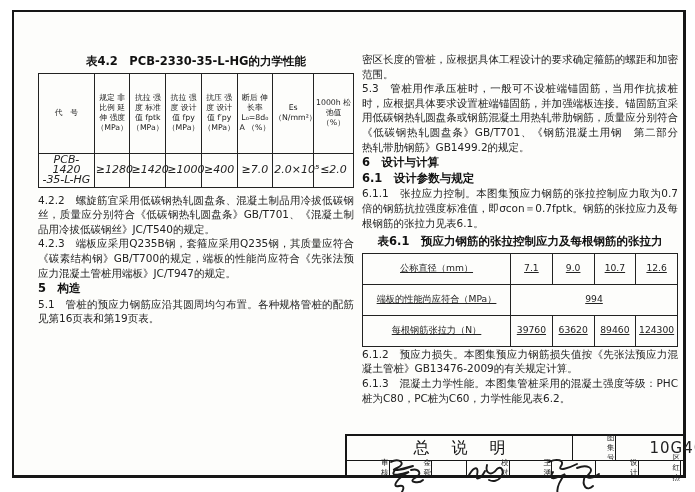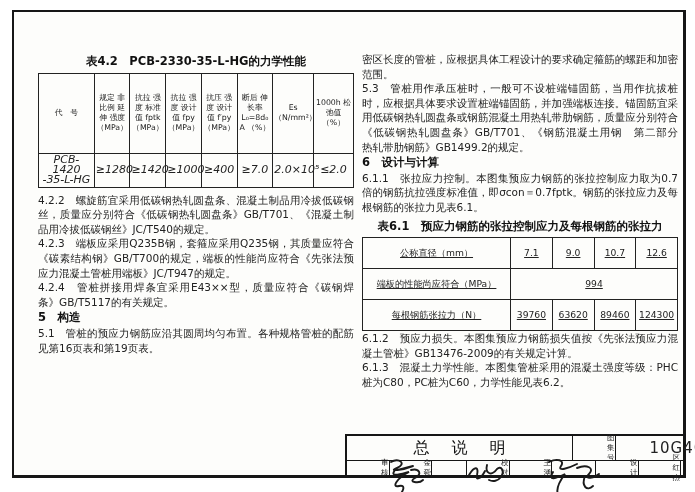--- a/index.html
+++ b/index.html
@@ -92,29 +92,29 @@
           <td>≥400</td>
           <td>≥7.0</td>
           <td>2.0×10⁵</td>
           <td>≤2.0</td>
         </tr>
       </tbody>
         </table>
 
       <p class="para">4.2.2　螺旋筋宜采用低碳钢热轧圆盘条、混凝土制品用冷拔低碳钢丝，质量应分别符合《低碳钢热轧圆盘条》GB/T701、《混凝土制品用冷拔低碳钢丝》JC/T540的规定。</p>
       <p class="para">4.2.3　端板应采用Q235B钢，套箍应采用Q235钢，其质量应符合《碳素结构钢》GB/T700的规定，端板的性能尚应符合《先张法预应力混凝土管桩用端板》JC/T947的规定。</p>
-      <p class="para">4.2.4　管桩拼接用焊条宜采用E43××型，质量应符合《碳钢焊条》GB/T5117的有关规定。</p>
       <div class="sec-heading">5　构造</div>
       <p class="para">5.1　管桩的预应力钢筋应沿其圆周均匀布置。各种规格管桩的配筋见第16页表和第19页表。</p>
     </div>
 
     <div class="col col-right">
       <p class="para">密区长度的管桩，应根据具体工程设计的要求确定箍筋的螺距和加密范围。</p>
       <p class="para">5.3　管桩用作承压桩时，一般可不设桩端锚固筋，当用作抗拔桩时，应根据具体要求设置桩端锚固筋，并加强端板连接。锚固筋宜采用低碳钢热轧圆盘条或钢筋混凝土用热轧带肋钢筋，质量应分别符合《低碳钢热轧圆盘条》GB/T701、《钢筋混凝土用钢　第二部分　热轧带肋钢筋》GB1499.2的规定。</p>
       <div class="sec-heading">6　设计与计算</div>
+      <div class="sec-heading">6.1　设计参数与规定</div>
       <p class="para">6.1.1　张拉应力控制。本图集预应力钢筋的张拉控制应力取为0.7倍的钢筋抗拉强度标准值，即σcon＝0.7fptk。钢筋的张拉应力及每根钢筋的张拉力见表6.1。</p>
 
       <div class="tbl-title" style="margin-top:4px;">表6.1　预应力钢筋的张拉控制应力及每根钢筋的张拉力</div>
       <table class="data t61">
         <tbody>
             <tr>
           <td class="lbl">公称直径（mm）</td>
           <td>7.1</td>
           <td>9.0</td>
           <td>10.7</td>

